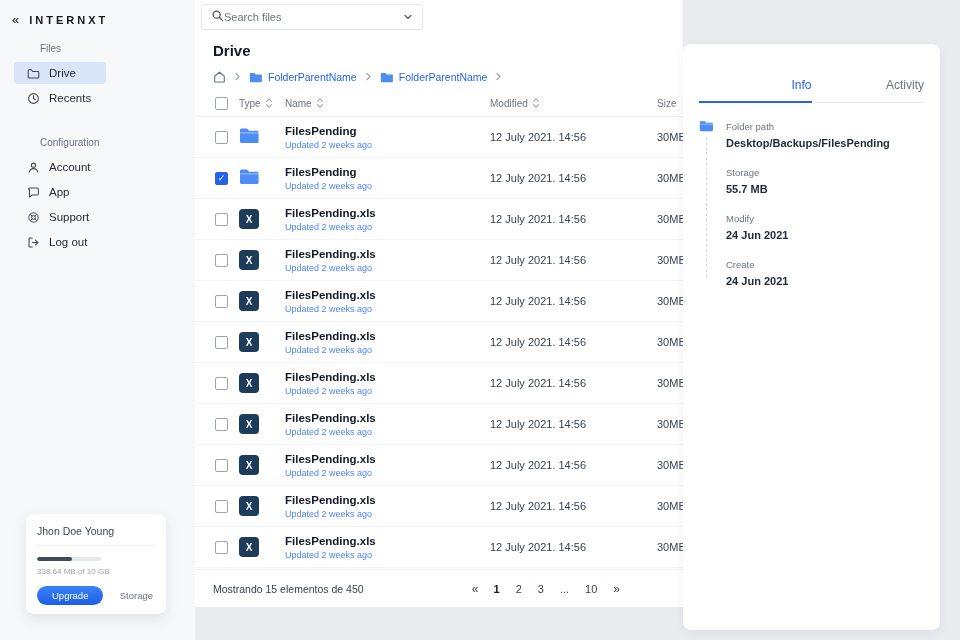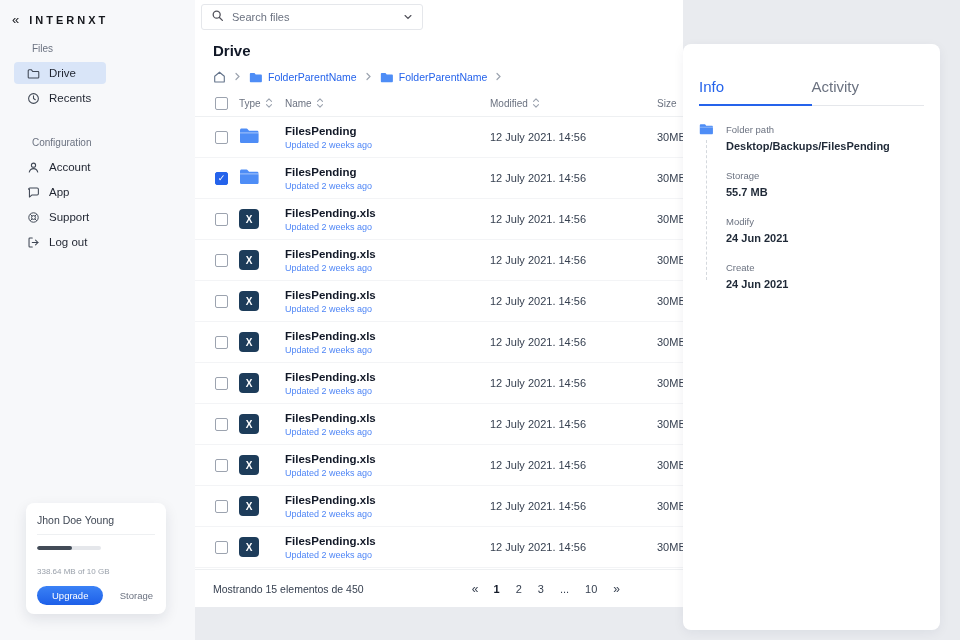--- a/index.html
+++ b/index.html
@@ -10,52 +10,52 @@
     font-family:"Liberation Sans", sans-serif;
     color:#1f2430;
   }
   
   .sidebar { position:absolute; left:0; top:0; width:195px; height:640px; background:#f7f8fa; }
   .logo-row { display:flex; align-items:center; gap:10px; padding:12px 0 0 12px; }
   .collapse { font-size:13px; color:#16181d; cursor:pointer; }
   .logo { font-size:11px; font-weight:bold; letter-spacing:3px; color:#16181d; }
   .section { margin-top:16px; }
   .section + .section { margin-top:28px; }
-  .section-label { font-size:10px; color:#6b7280; padding-left:32px; margin-bottom:8px; }
+  .section-label { font-size:10px; color:#6b7280; padding-left:40px; margin-bottom:8px; }
   .side-item {
     display:flex; align-items:center; gap:9px;
     height:22px; margin:3px 14px; padding:0 14px 0 13px;
     width:max-content; min-width:92px;
     border-radius:4px; font-size:11.5px; color:#1f2430; cursor:pointer;
   }
   .side-item.active { background:#d9e5f8; }
   .side-item .icn { display:flex; align-items:center; }
   
   .user-card {
     position:absolute; left:26px; bottom:26px; width:140px;
     background:#fff; border-radius:8px; padding:11px 11px 9px;
     box-shadow:0 5px 14px rgba(20,30,60,.10);
   }
   .uc-name { font-size:10.5px; color:#3f4754; padding-bottom:8px; border-bottom:1px solid #eef0f2; }
   .uc-bar { margin-top:11px; width:64px; height:4px; border-radius:2px; background:#e5e7eb; overflow:hidden; }
   .uc-fill { height:100%; background:#424b57; border-radius:2px; }
-  .uc-usage { margin-top:17px; font-size:8px; color:#9aa1ab; }
+  .uc-usage { margin-top:6px; font-size:8px; color:#9aa1ab; }
   .uc-footer { display:flex; align-items:center; justify-content:space-between; margin-top:10px; }
   .upgrade {
     border:none; cursor:pointer; color:#fff; font-size:9.5px;
     font-family:"Liberation Sans", sans-serif;
     padding:4px 15px; border-radius:999px;
     background:linear-gradient(180deg,#3b82f6,#1d5fe8);
   }
   .storage-lbl { font-size:9.5px; color:#6b7280; cursor:pointer; margin-right:2px; }
   
   .main { position:absolute; left:195px; top:0; width:488px; height:607px; background:#fff; overflow:hidden; }
   .topbar { display:flex; align-items:center; height:34px; padding-left:6px; }
   .searchbox {
-    display:flex; align-items:center; gap:8px;
+    display:flex; align-items:center; gap:0;
     width:222px; height:26px; padding:0 9px;
     border:1px solid #e5e7eb; border-radius:3px; background:#fff;
   }
   .searchbox input {
     border:none; outline:none; flex:1; font-size:11px; color:#374151;
     font-family:"Liberation Sans", sans-serif; background:transparent;
   }
   .searchbox input::placeholder { color:#6b7280; }
   .page-title { font-size:15px; font-weight:bold; color:#111827; margin:8px 0 0 18px; }
   .breadcrumb { display:flex; align-items:center; gap:8px; margin:12px 0 0 18px; font-size:10.5px; }
@@ -98,21 +98,21 @@
   .panel {
     position:absolute; left:683px; top:44px; width:257px; height:586px;
     background:#fff; border-radius:8px; padding:16px;
     box-shadow:0 3px 12px rgba(20,30,60,.06);
   }
   .panel-header { display:flex; gap:11px; align-items:flex-start; }
   .panel-titles { padding-top:2px; }
   .panel-title { font-size:12px; font-weight:bold; color:#111827; }
   .panel-sub { font-size:9.5px; color:#6b7280; margin-top:4px; }
   .tabs { display:flex; margin-top:18px; border-bottom:1px solid #e5e7eb; }
-  .tab { flex:1; text-align:left; font-size:15px; color:#6b7280; padding-bottom:9px; cursor:pointer; }
+  .tab { flex:1; text-align:right; font-size:12px; color:#6b7280; padding-bottom:9px; cursor:pointer; }
   .tab.active { color:#2563eb; border-bottom:2px solid #2563eb; margin-bottom:-1px; }
   .props { margin-top:18px; position:relative; padding-left:27px; }
   .props::before {
     content:""; position:absolute; left:7px; top:16px; bottom:10px;
     border-left:1px dashed #d4d8dd;
   }
   .prop { position:relative; margin-bottom:18px; }
   .prop-icn { position:absolute; left:-27px; top:-1px; display:flex; }
   .prop-label { font-size:9.5px; color:#6b7280; }
   .prop-value { font-size:11px; color:#1f2937; margin-top:5px;font-weight:bold; }

